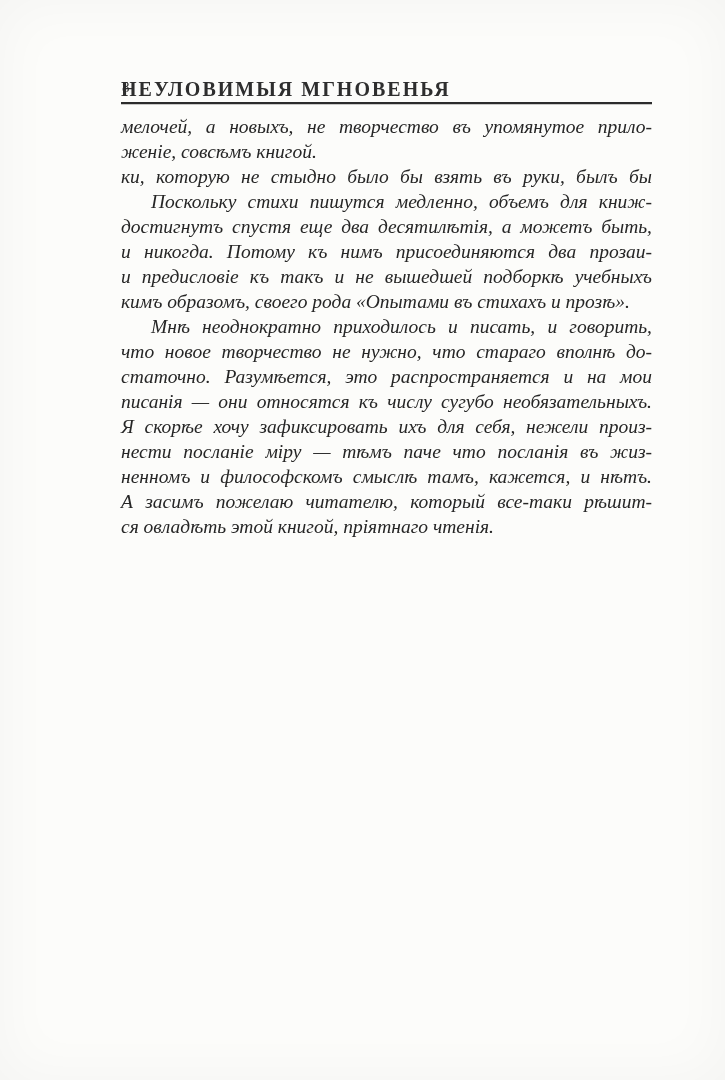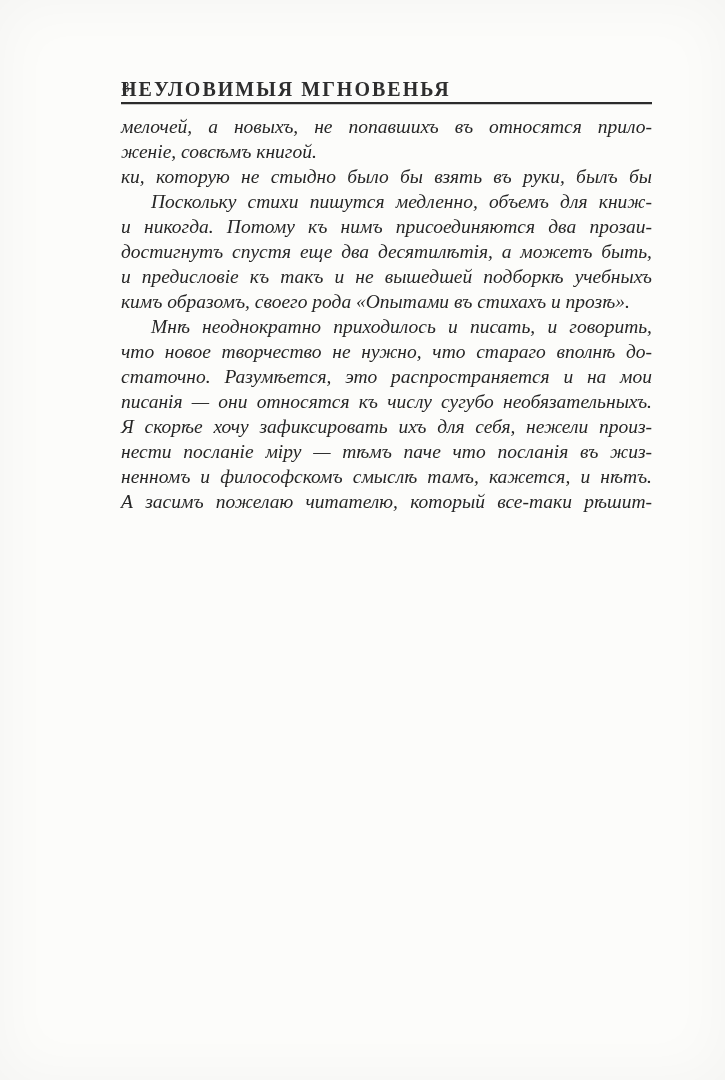--- a/index.html
+++ b/index.html
@@ -66,30 +66,31 @@
 </head>
 <body>
 
 <div class="page">
   <header class="running-head">
     <span class="page-number">8</span>
     <span class="running-title">НЕУЛОВИМЫЯ МГНОВЕНЬЯ</span>
   </header>
   <div class="header-rule"></div>
   <main class="text-block" id="text-block">
-      <div class="line">мелочей, а новыхъ, не попавшихъ въ относятся прило-</div>
+      <div class="line">мелочей, а новыхъ, не творчество въ упомянутое прило-</div>
       <div class="line para-end">женіе, совсѣмъ книгой.</div>
       <div class="line">ки, которую не стыдно было бы взять въ руки, былъ бы</div>
       <div class="line indent">Поскольку стихи пишутся медленно, объемъ для книж-</div>
+      <div class="line">достигнутъ спустя еще два десятилѣтія, а можетъ быть,</div>
       <div class="line">и никогда. Потому къ нимъ присоединяются два прозаи-</div>
-      <div class="line">достигнутъ спустя еще два десятилѣтія, а можетъ быть,</div>
       <div class="line">и предисловіе къ такъ и не вышедшей подборкѣ учебныхъ</div>
       <div class="line para-end">кимъ образомъ, своего рода «Опытами въ стихахъ и прозѣ».</div>
       <div class="line indent">Мнѣ неоднократно приходилось и писать, и говорить,</div>
       <div class="line">что новое творчество не нужно, что стараго вполнѣ до-</div>
       <div class="line">статочно. Разумѣется, это распространяется и на мои</div>
       <div class="line">писанія — они относятся къ числу сугубо необязательныхъ.</div>
       <div class="line">Я скорѣе хочу зафиксировать ихъ для себя, нежели произ-</div>
       <div class="line">нести посланіе міру — тѣмъ паче что посланія въ жиз-</div>
       <div class="line">ненномъ и философскомъ смыслѣ тамъ, кажется, и нѣтъ.</div>
       <div class="line">А засимъ пожелаю читателю, который все-таки рѣшит-</div>
+      <div class="line para-end">ся овладѣть этой книгой, пріятнаго чтенія.</div>
     </main>
 </div>
 
 </body></html>

